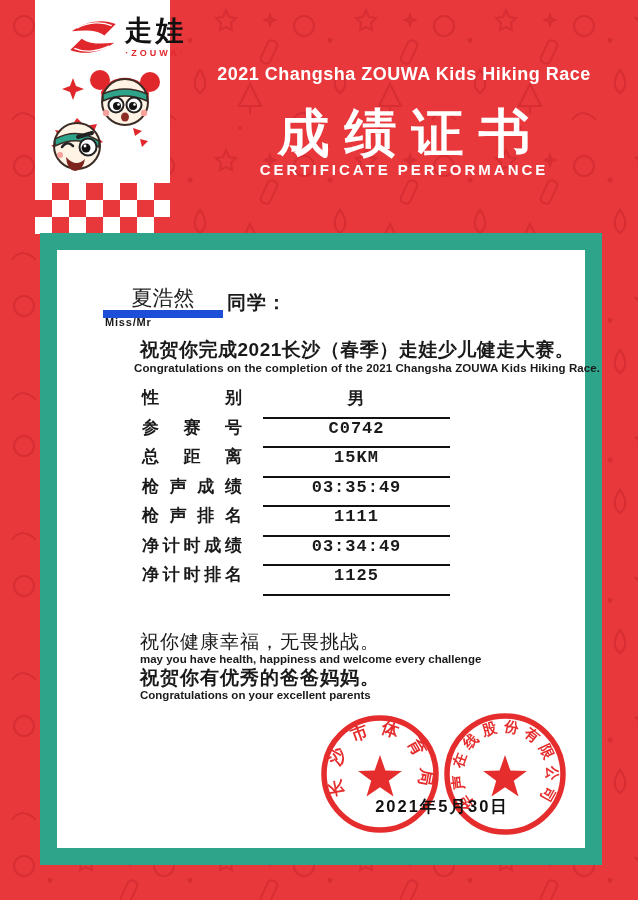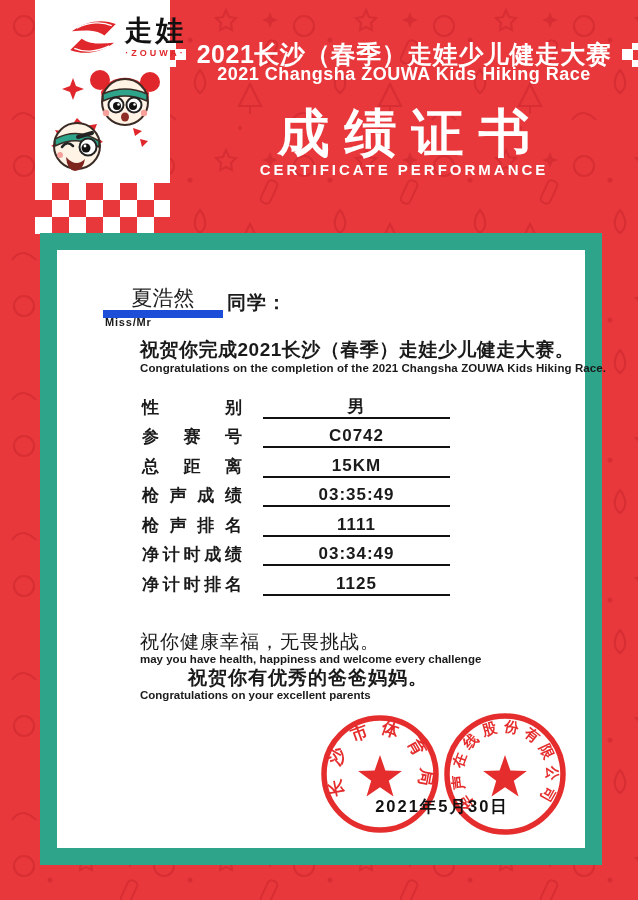--- a/index.html
+++ b/index.html
@@ -43,31 +43,31 @@
   
   .frame{position:absolute;left:40px;top:233px;width:562px;height:632px;background:#2EA48B;z-index:3;}
   .card{position:absolute;left:17px;top:17px;width:528px;height:598px;background:#fff;}
 
   .name-underline{position:absolute;left:46px;top:36px;width:120px;height:24px;border-bottom:8px solid #1d4ed8;text-align:center;}
   .name-text{font-family:"DejaVu Serif", serif;font-size:21px;color:#222;line-height:24px;}
   .name-suffix{position:absolute;left:170px;top:40px;font-size:19px;font-weight:900;letter-spacing:1px;}
   .miss-mr{position:absolute;left:48px;top:66px;font-size:11px;font-weight:800;letter-spacing:0.8px;}
 
   .congrats-zh{position:absolute;left:83px;top:87px;font-size:19px;font-weight:900;letter-spacing:0.5px;white-space:nowrap;}
-  .congrats-en{position:absolute;left:83px;top:112px;font-size:11.5px;font-weight:700;letter-spacing:0.1px;white-space:nowrap;}
+  .congrats-en{position:absolute;left:77px;top:112px;font-size:11.5px;font-weight:700;letter-spacing:0.1px;white-space:nowrap;}
 
   .fields{position:absolute;left:85px;top:139px;width:320px;}
-  .frow{height:29.5px;display:flex;align-items:flex-end;}
+  .frow{height:29.5px;display:flex;}
   .flabel{width:100px;font-size:17px;font-weight:900;line-height:1;padding-bottom:3px;text-align:justify;text-align-last:justify;}
   .fline{margin-left:21px;width:187px;border-bottom:2px solid #111;text-align:center;
-         font-family:Liberation Sans, sans-serif;font-size:17px;font-weight:700;line-height:1.15;letter-spacing:1px;}
+         font-family:Liberation Mono, monospace;font-size:17px;font-weight:700;line-height:1.15;letter-spacing:1px;}
 
   .bless-zh1{position:absolute;left:83px;top:379px;font-size:19px;font-weight:400;letter-spacing:1px;white-space:nowrap;}
   .bless-en1{position:absolute;left:83px;top:403px;font-size:11.5px;font-weight:700;white-space:nowrap;}
-  .bless-zh2{position:absolute;left:83px;top:415px;font-size:19px;font-weight:900;letter-spacing:1px;white-space:nowrap;margin-left:48px;}
+  .bless-zh2{position:absolute;left:83px;top:415px;font-size:19px;font-weight:900;letter-spacing:1px;white-space:nowrap;}
   .bless-en2{position:absolute;left:83px;top:439px;font-size:11.5px;font-weight:700;white-space:nowrap;}
 
   .stamp{position:absolute;z-index:2;opacity:0.95;}
   .stamp.left{left:261px;top:462px;width:124px;height:124px;}
   .stamp.right{left:384px;top:460px;width:128px;height:128px;}
   .seal-text{font-family:"Liberation Sans", sans-serif;font-weight:700;fill:#E42222;}
   .date{position:absolute;left:260px;top:546px;width:250px;text-align:center;
         font-size:16.5px;font-weight:900;letter-spacing:2px;color:#111;z-index:5;}
 </style>
 </head>
@@ -91,33 +91,20 @@
           <circle cx="50" cy="40" r="2.6"></circle>
           <circle cx="100" cy="128" r="2.2"></circle>
           <path d="M130,12 l2.4,5.6 5.6,2.4 -5.6,2.4 -2.4,5.6 -2.4,-5.6 -5.6,-2.4 5.6,-2.4 Z"></path>
         </g>
       </pattern>
     </defs>
     <rect width="638" height="900" fill="url(#doodle)"></rect>
   </svg>
 
   <div class="header">
-    <div class="title-row">
-      <span class="decor">
-          <i class="s1"></i>
-          <i class="s2"></i>
-          <i class="s3"></i>
-        </span>
-      <span class="race-title">2021长沙（春季）走娃少儿健走大赛</span>
-      <span class="decor flip">
-          <i class="s1"></i>
-          <i class="s2"></i>
-          <i class="s3"></i>
-        </span>
-    </div>
     <div class="race-subtitle">2021 Changsha ZOUWA Kids Hiking Race</div>
     <div class="cert-title">成绩证书</div>
     <div class="cert-subtitle">CERTIFICATE PERFORMANCE</div>
   </div>
 
   <div class="left-band">
     <div class="logo-row">
       <svg class="logo-mark" viewBox="0 0 64 44">
         <path d="M6,15 C24,1 46,0 60,6 L46,20 C34,12 20,14 6,15 Z" fill="#E0272B"></path>
         <path d="M58,29 C40,43 18,44 4,38 L18,24 C30,32 44,30 58,29 Z" fill="#E0272B"></path>

